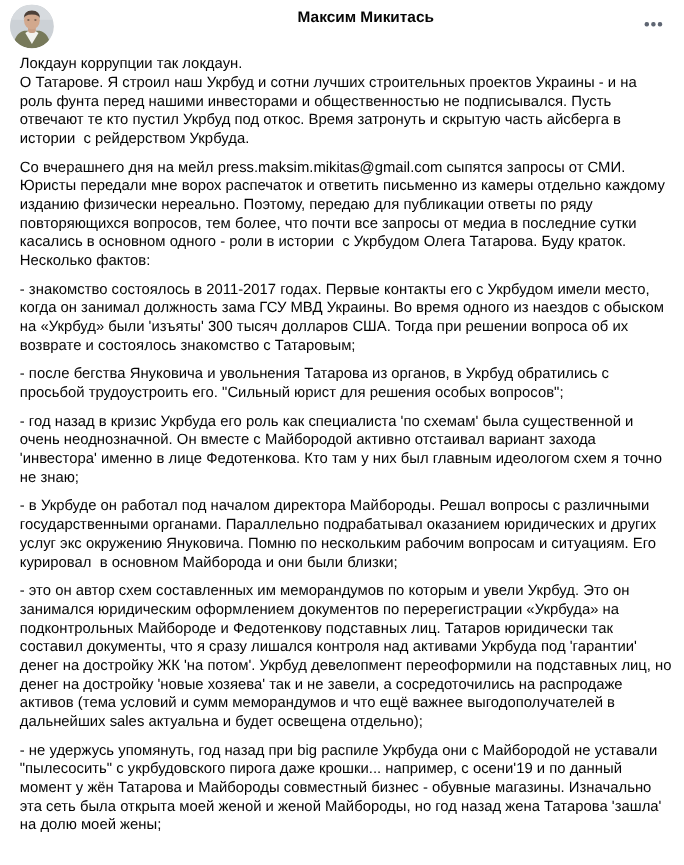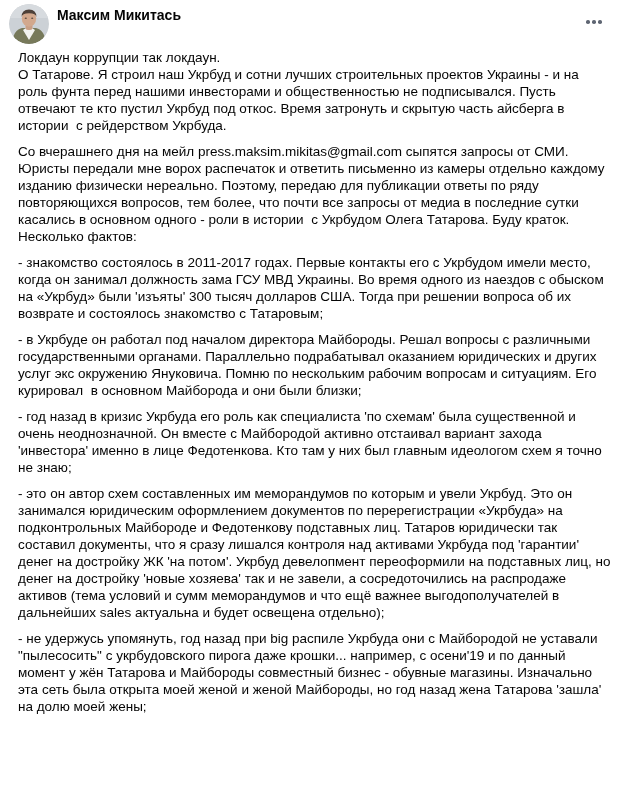--- a/index.html
+++ b/index.html
@@ -14,20 +14,21 @@
     width: 622px;
     height: 786px;
     background: #ffffff;
     position: relative;
   }
   .post-header {
     display: flex;
     align-items: flex-start;
     padding: 4px 14px 0 9px;
     position: relative;
+    text-align: center;
   }
   .avatar {
     width: 40px;
     height: 40px;
     border-radius: 50%;
     overflow: hidden;
     flex: 0 0 40px;
     cursor: pointer;
     box-shadow: inset 0 0 0 1px rgba(0,0,0,0.08);
   }
@@ -130,19 +131,20 @@
     </div>
 
   </div>
 
   <div class="post-body">
     <p>Локдаун коррупции так локдаун.
 О Татарове. Я строил наш Укрбуд и сотни лучших строительных проектов Украины - и на роль фунта перед нашими инвесторами и общественностью не подписывался. Пусть отвечают те кто пустил Укрбуд под откос. Время затронуть и скрытую часть айсберга в истории  с рейдерством Укрбуда.</p>
     <p>Со вчерашнего дня на мейл press.maksim.mikitas@gmail.com сыпятся запросы от СМИ. Юристы передали мне ворох распечаток и ответить письменно из камеры отдельно каждому изданию физически нереально. Поэтому, передаю для публикации ответы по ряду повторяющихся вопросов, тем более, что почти все запросы от медиа в последние сутки касались в основном одного - роли в истории  с Укрбудом Олега Татарова. Буду краток.
 Несколько фактов:</p>
     <p>- знакомство состоялось в 2011-2017 годах. Первые контакты его с Укрбудом имели место, когда он занимал должность зама ГСУ МВД Украины. Во время одного из наездов с обыском на «Укрбуд» были 'изъяты' 300 тысяч долларов США. Тогда при решении вопроса об их возврате и состоялось знакомство с Татаровым;</p>
+    <p>- после бегства Януковича и увольнения Татарова из органов, в Укрбуд обратились с просьбой трудоустроить его. "Сильный юрист для решения особых вопросов";</p>
+    <p>- год назад в кризис Укрбуда его роль как специалиста 'по схемам' была существенной и очень неоднозначной. Он вместе с Майбородой активно отстаивал вариант захода 'инвестора' именно в лице Федотенкова. Кто там у них был главным идеологом схем я точно не знаю;</p>
     <p>- в Укрбуде он работал под началом директора Майбороды. Решал вопросы с различными государственными органами. Параллельно подрабатывал оказанием юридических и других услуг экс окружению Януковича. Помню по нескольким рабочим вопросам и ситуациям. Его курировал  в основном Майборода и они были близки;</p>
-    <p>- год назад в кризис Укрбуда его роль как специалиста 'по схемам' была существенной и очень неоднозначной. Он вместе с Майбородой активно отстаивал вариант захода 'инвестора' именно в лице Федотенкова. Кто там у них был главным идеологом схем я точно не знаю;</p>
     <p>- это он автор схем составленных им меморандумов по которым и увели Укрбуд. Это он занимался юридическим оформлением документов по перерегистрации «Укрбуда» на подконтрольных Майбороде и Федотенкову подставных лиц. Татаров юридически так составил документы, что я сразу лишался контроля над активами Укрбуда под 'гарантии' денег на достройку ЖК 'на потом'. Укрбуд девелопмент переоформили на подставных лиц, но денег на достройку 'новые хозяева' так и не завели, а сосредоточились на распродаже активов (тема условий и сумм меморандумов и что ещё важнее выгодополучателей в дальнейших sales актуальна и будет освещена отдельно);</p>
     <p>- не удержусь упомянуть, год назад при big распиле Укрбуда они с Майбородой не уставали "пылесосить" с укрбудовского пирога даже крошки... например, с осени'19 и по данный момент у жён Татарова и Майбороды совместный бизнес - обувные магазины. Изначально эта сеть была открыта моей женой и женой Майбороды, но год назад жена Татарова 'зашла' на долю моей жены;</p>
   </div>
 
 </div>
 
 </body></html>

